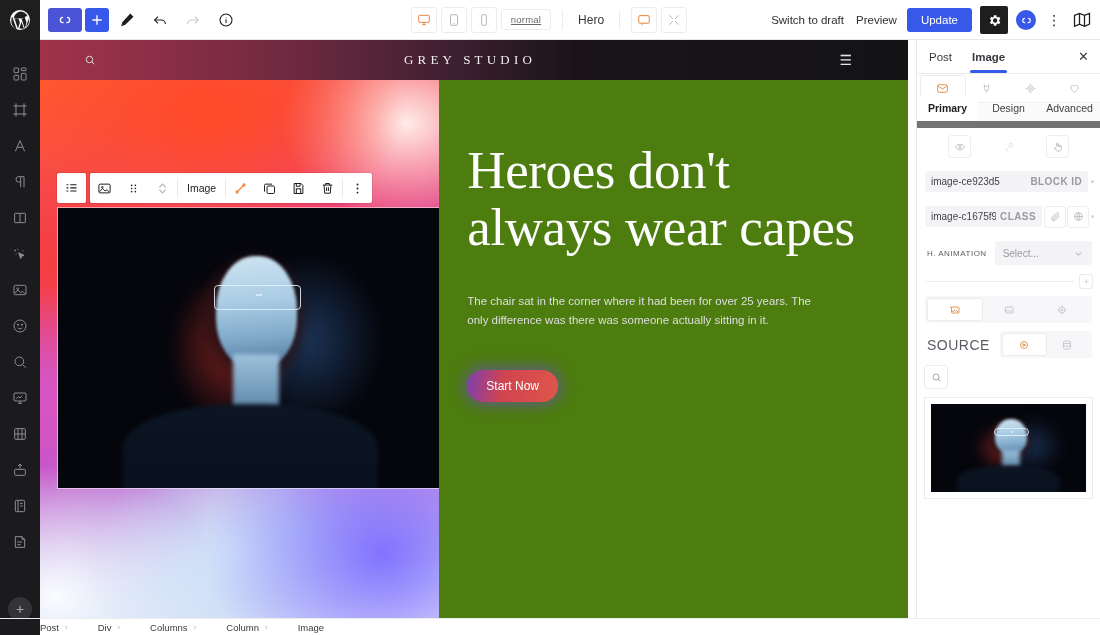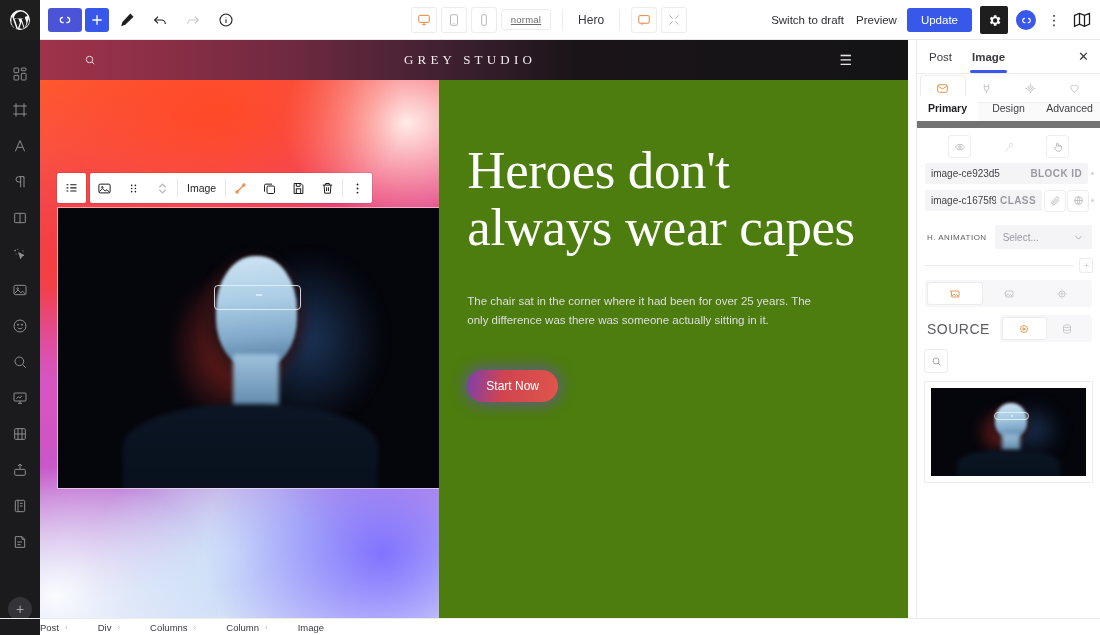--- a/index.html
+++ b/index.html
@@ -275,21 +275,21 @@
   .ic-sq {
     width: 21px; height: 21px; border-radius: 3px;
     box-shadow: 0 0 0 1px #eeeeee; background: #fff;
     display: flex; align-items: center; justify-content: center;
     color: #b6b6bc; cursor: pointer;
   }
   .ic-sq.off { box-shadow: none; color: #dedee3; }
   .ic-sq svg { width: 12px; height: 12px; }
 
   .field-row {
-    display: flex; align-items: center; gap: 3px; padding: 0 6px 6px 8px;
+    display: flex; align-items: center; gap: 3px; padding: 0 6px 6px 8px; margin-top: 8px;
   }
   .field {
     flex: 1; height: 21px; background: #f4f4f6; border-radius: 2px;
     display: flex; align-items: center; padding: 0 6px; overflow: hidden;
   }
   .field input {
     border: none; background: transparent; outline: none; flex: 1;
     font-size: 10px; color: #43434a; font-family: inherit; min-width: 0;
   }
   .field-tag {

